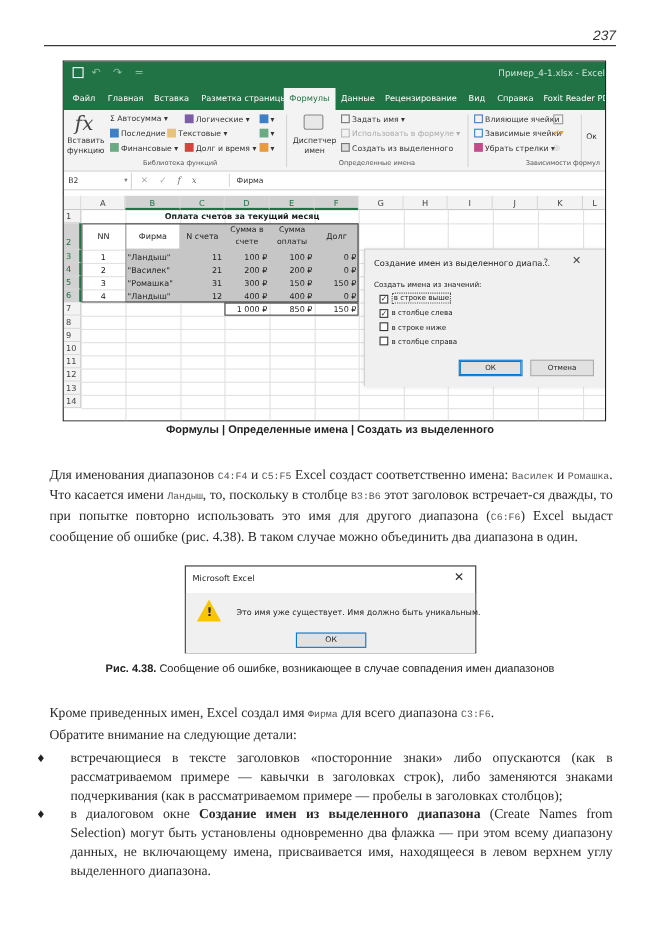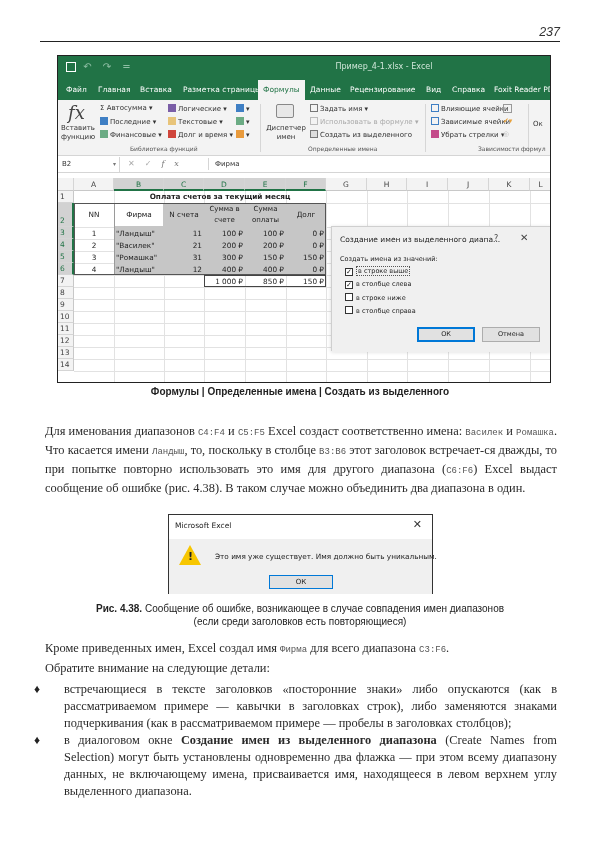--- a/index.html
+++ b/index.html
@@ -9,21 +9,21 @@
   .running-head { position: absolute; left: 40px; top: 22px; width: 520px; height: 20px; border-bottom: 1px solid #222; }
   .running-head .title { position: absolute; left: 0; top: 3px; font-family: "Liberation Sans", sans-serif; font-style: italic; font-size: 12.5px; color: #333; }
   .running-head .pageno { position: absolute; right: 0; top: 3px; font-family: "Liberation Sans", sans-serif; font-style: italic; font-size: 12.5px; color: #333; }
 
   
   .excel { position: absolute; left: 57px; top: 55px; width: 494px; height: 328px; border: 1px solid #222; background: #fff; overflow: hidden; font-family: "DejaVu Sans", sans-serif; }
   .titlebar { position: absolute; left: 0; top: 0; width: 100%; height: 24px; background: #217346; }
   .titlebar .qat { position: absolute; left: 8px; top: 5px; color: #fff; font-size: 10px; letter-spacing: 4px; }
   .titlebar .qat .save { display:inline-block; width: 10px; height: 10px; border: 1.5px solid #fff; background: #217346; vertical-align: middle; }
   .titlebar .qat .dim { color: #8fbfa5; }
-  .titlebar .doctitle { position: absolute; left: 0; right: 0; top: 6px; text-align: center; color: #cfe6d8; font-size: 8px; padding-left: 160px; }
+  .titlebar .doctitle { position: absolute; left: 0; right: 0; top: 6px; text-align: right; color: #cfe6d8; font-size: 8px; padding-left: 160px; }
   .tabs { position: absolute; left: 0; top: 24px; width: 100%; height: 20px; background: #217346; }
   .tab { position: absolute; top: 0; height: 20px; line-height: 20px; font-size: 7.5px; color: #fff; white-space: nowrap; }
   .tab.active { background: #f3f3f3; color: #217346; padding: 0 5px; }
   .ribbon { position: absolute; left: 0; top: 44px; width: 100%; height: 56px; background: #f3f3f3; border-bottom: 1px solid #d5d5d5; font-size: 7px; color: #333; }
   .rgrp-label { position: absolute; bottom: 3px; font-size: 6px; color: #555; white-space: nowrap; }
   .rsep { position: absolute; top: 4px; width: 1px; height: 48px; background: #d6d6d6; }
   .ritem { position: absolute; white-space: nowrap; font-size: 7px; color: #333; }
   .ritem.disabled { color: #aaa; }
   .ico { display:inline-block; width: 8px; height: 8px; vertical-align: -1px; margin-right: 2px; }
   .bigfx { position: absolute; left: 10px; top: 2px; font-family: "DejaVu Serif", serif; font-style: italic; font-size: 18px; color: #444; }
@@ -115,21 +115,21 @@
     <div class="bigfx">fx</div>
     <div class="bigbtn-label" style="left:2px; top:24px; width:36px;">
       <div>Вставить</div>
       <div>функцию</div>
     </div>
 
     <div class="ritem" style="left:42px; top:4px;"><span>Σ Автосумма ▾</span></div>
     <div class="ritem" style="left:42px; top:17px;"><span class="ico" style="background:#3f7fc4"></span><span>Последние ▾</span></div>
     <div class="ritem" style="left:42px; top:30px;"><span class="ico" style="background:#6bab84"></span><span>Финансовые ▾</span></div>
     <div class="ritem" style="left:110px; top:4px;"><span class="ico" style="background:#7b5ea7"></span><span>Логические ▾</span></div>
-    <div class="ritem" style="left:110px; top:17px;"><span class="ico" style="background:#e8c47a"></span><span>Текстовые ▾</span></div>
+    <div class="ritem" style="left:94px; top:17px;"><span class="ico" style="background:#e8c47a"></span><span>Текстовые ▾</span></div>
     <div class="ritem" style="left:110px; top:30px;"><span class="ico" style="background:#d0463c"></span><span>Долг и время ▾</span></div>
     <div class="ritem" style="left:178px; top:4px;"><span class="ico" style="background:#3f7fc4"></span>▾</div>
     <div class="ritem" style="left:178px; top:17px;"><span class="ico" style="background:#6bab84"></span>▾</div>
     <div class="ritem" style="left:178px; top:30px;"><span class="ico" style="background:#e89a3c"></span>▾</div>
     <div class="rgrp-label" style="left:72px;">Библиотека функций</div>
     <div class="rsep" style="left:202px;"></div>
 
     <div class="ritem" style="left:218px; top:4px; width:18px; height:14px; border:1px solid #888; border-radius:2px; background:#e8e8e8;"></div>
     <div class="bigbtn-label" style="left:204px; top:24px; width:48px;">
       <div>Диспетчер</div>
@@ -307,21 +307,20 @@
   <div class="mbody">
     <div class="warn"></div>
     <div class="warnmark">!</div>
     <div class="mtext">Это имя уже существует. Имя должно быть уникальным.</div>
     <div class="mok">ОК</div>
   </div>
 </div>
 
 <div class="caption" style="top:602px;">
   <div><b>Рис. 4.38.</b><span> Сообщение об ошибке, возникающее в случае совпадения имен диапазонов</span></div>
-  <div><span>(если среди заголовков есть повторяющиеся)</span></div>
 </div>
 
 <div class="para" style="top:640px;">
   <span>Кроме приведенных имен, Excel создал имя </span><span class="mono">Фирма</span><span> для всего диапазона </span><span class="mono">C3:F6</span><span>.</span>
 </div>
 
 <div class="para" style="top:660px;">Обратите внимание на следующие детали:</div>
 
 <div class="bullet" style="top:682px;">♦</div>
 <div class="para" style="top:681px; left:64px; width:493px;">встречающиеся в тексте заголовков «посторонние знаки» либо опускаются (как в рассматриваемом примере — кавычки в заголовках строк), либо заменяются знаками подчеркивания (как в рассматриваемом примере — пробелы в заголовках столбцов);</div>

